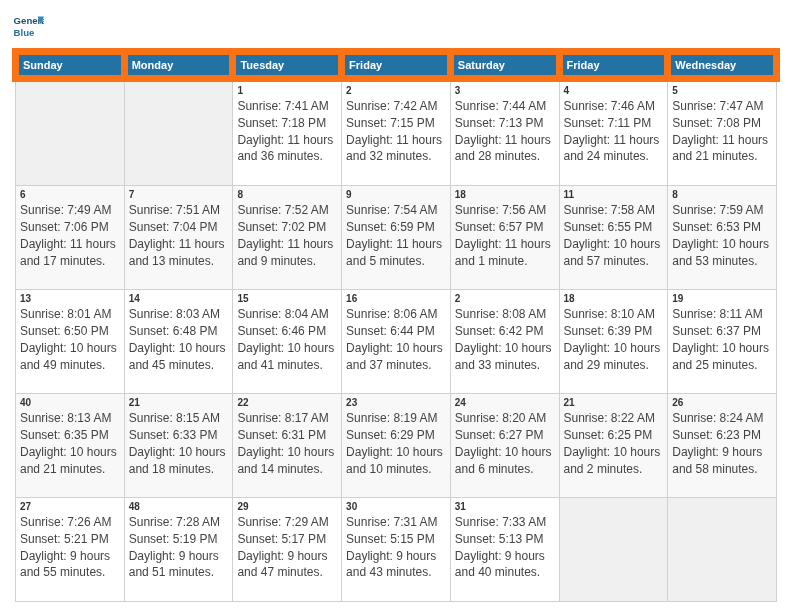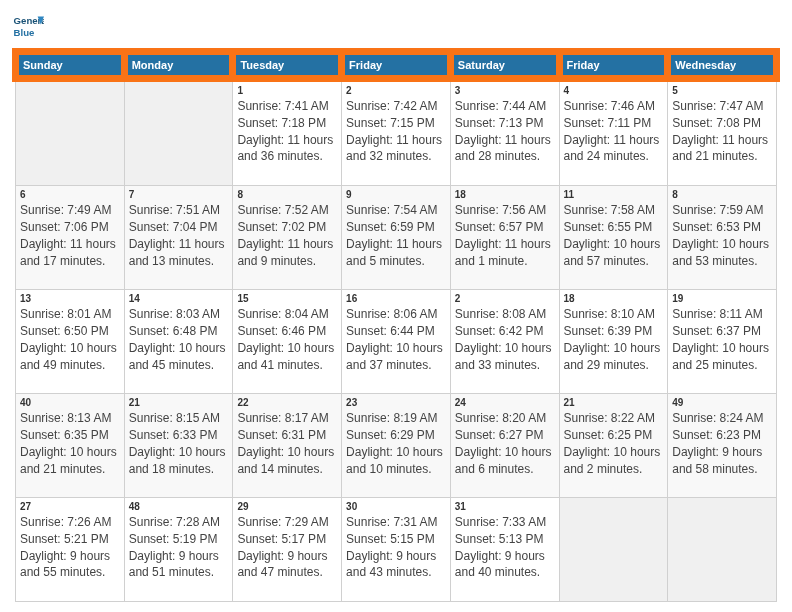--- a/index.html
+++ b/index.html
@@ -222,21 +222,21 @@
           </td>
           <td>
             <span class="day-number">24</span>
             <div class="day-info">Sunrise: 8:20 AM<br>Sunset: 6:27 PM<br>Daylight: 10 hours and 6 minutes.</div>
           </td>
           <td>
             <span class="day-number">21</span>
             <div class="day-info">Sunrise: 8:22 AM<br>Sunset: 6:25 PM<br>Daylight: 10 hours and 2 minutes.</div>
           </td>
           <td>
-            <span class="day-number">49</span>
+            <span class="day-number">26</span>
             <div class="day-info">Sunrise: 8:24 AM<br>Sunset: 6:23 PM<br>Daylight: 9 hours and 58 minutes.</div>
           </td>
         </tr>
         <tr>
           <td>
             <span class="day-number">27</span>
             <div class="day-info">Sunrise: 7:26 AM<br>Sunset: 5:21 PM<br>Daylight: 9 hours and 55 minutes.</div>
           </td>
           <td>
             <span class="day-number">48</span>

